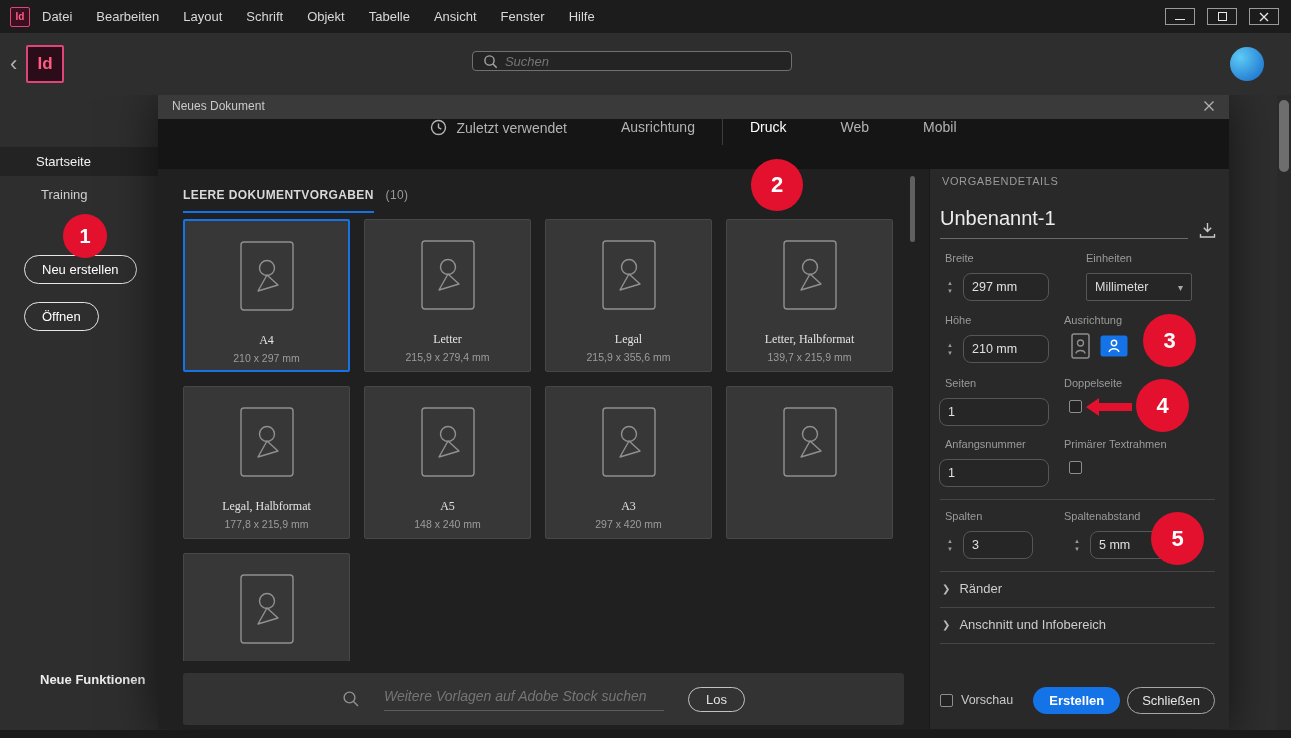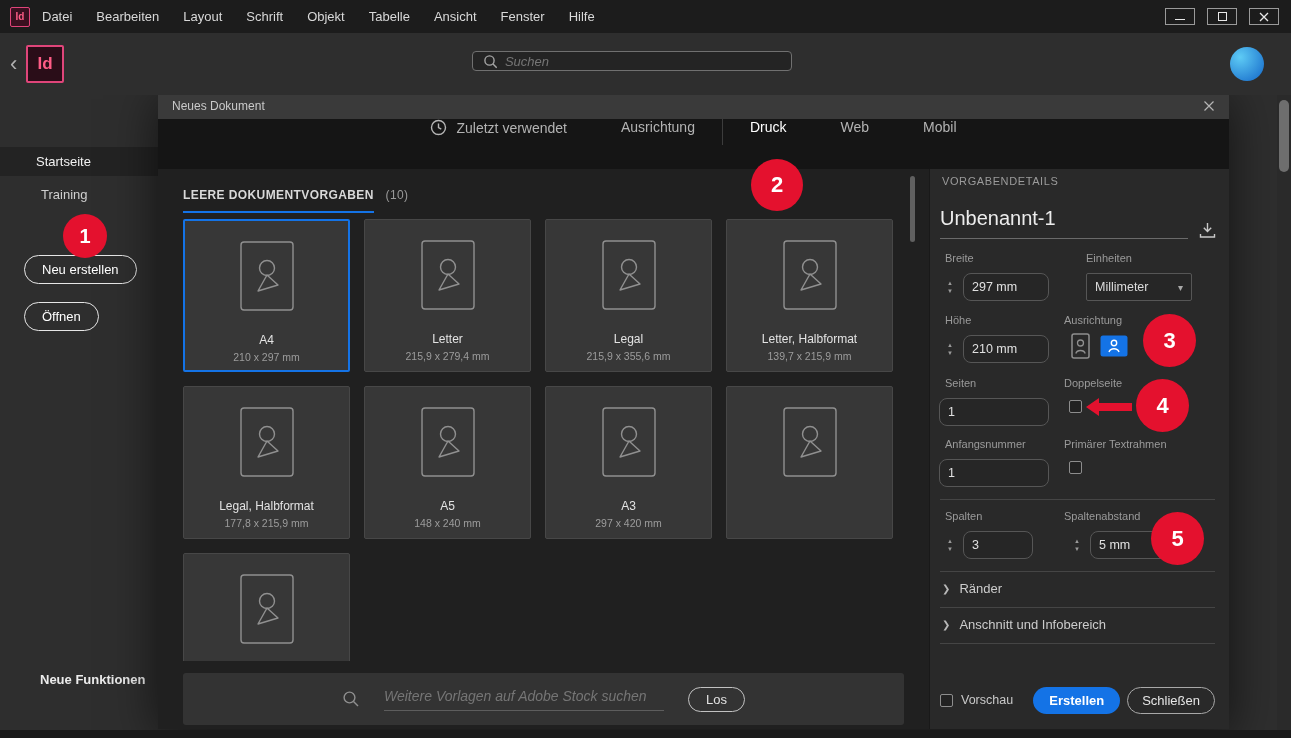--- a/index.html
+++ b/index.html
@@ -43,21 +43,21 @@
 
   
   .presets-pane { width:771px; position:relative; background:#202020; overflow:hidden; }
   .presets-header { position:absolute; left:25px; top:19px; font-size:12px; letter-spacing:.4px; }
   .presets-title { color:#d9d9d9; font-weight:bold; border-bottom:2px solid #1473e6; padding-bottom:9px; }
   .presets-count { color:#9a9a9a; margin-left:8px; font-weight:normal; }
   .preset-grid { position:absolute; left:25px; top:50px; width:712px; height:442px; overflow:hidden; display:grid; grid-template-columns:repeat(4,167px); grid-auto-rows:153px; gap:14px; }
   .card { background:#373737; border:1px solid #474747; border-radius:2px; display:flex; flex-direction:column; align-items:center; cursor:pointer; }
   .card.selected { border:2px solid #1473e6; }
   .card-icon { margin-top:20px; }
-  .card-name { margin-top:22px; font-size:12px; color:#e3e3e3; }
+  .card-name { margin-top:22px; font-size:12px; color:#e3e3e3;font-family:Liberation Serif, serif; }
   .card-dims { margin-top:4px; font-size:10.5px; color:#9c9c9c; }
   .presets-scroll { position:absolute; right:14px; top:7px; width:5px; height:66px; background:#606060; border-radius:3px; }
   .stock-bar { position:absolute; left:25px; right:25px; top:504px; height:52px; background:#333333; border-radius:3px; display:flex; align-items:center; justify-content:center; gap:24px; }
   .stock-input { background:transparent; border:none; border-bottom:1px solid #5d5d5d; outline:none; color:#8f8f8f; font-size:14px; font-style:italic; width:280px; padding-bottom:6px; font-family:inherit; }
   .los-btn { border:1px solid #c2c2c2; border-radius:15px; background:transparent; color:#e2e2e2; font-size:13px; padding:4px 17px; cursor:pointer; font-family:inherit; }
 
   
   .details-pane { flex:1; position:relative; background:#292929; border-left:1px solid #191919; }
   .dp-header { position:absolute; left:12px; top:6px; font-size:11px; letter-spacing:.6px; color:#9b9b9b; }
   .docname-row { position:absolute; left:10px; top:38px; right:12px; display:flex; align-items:flex-end; gap:10px; }

